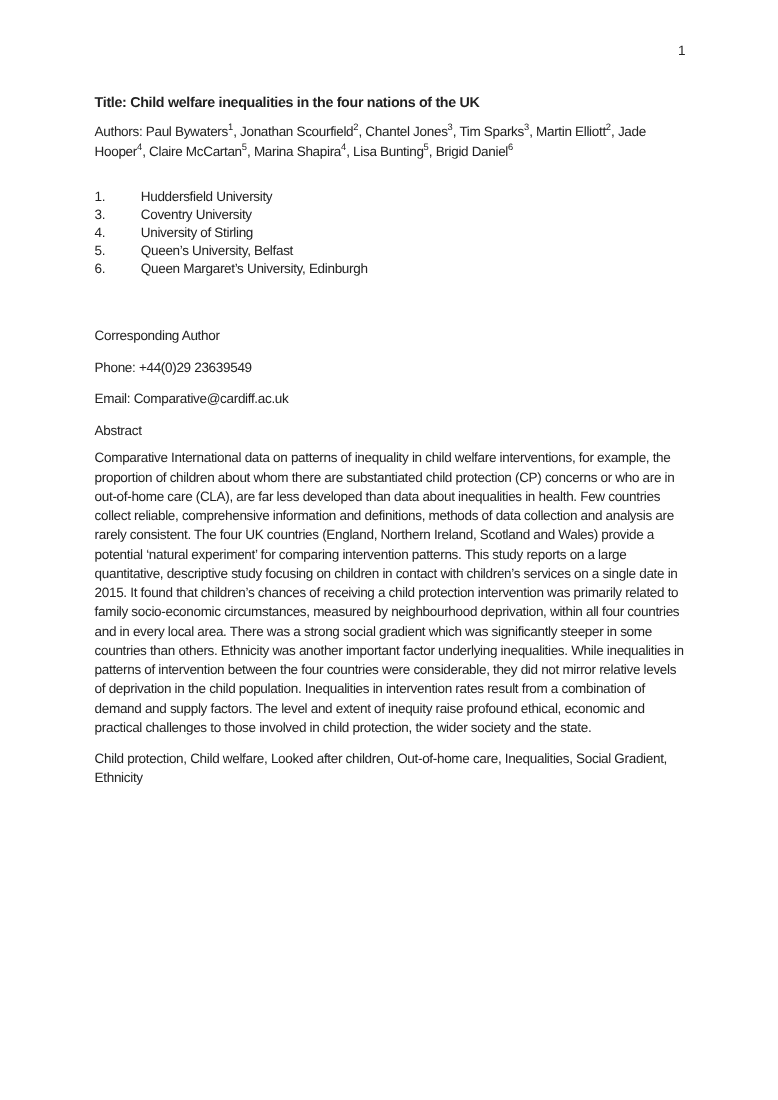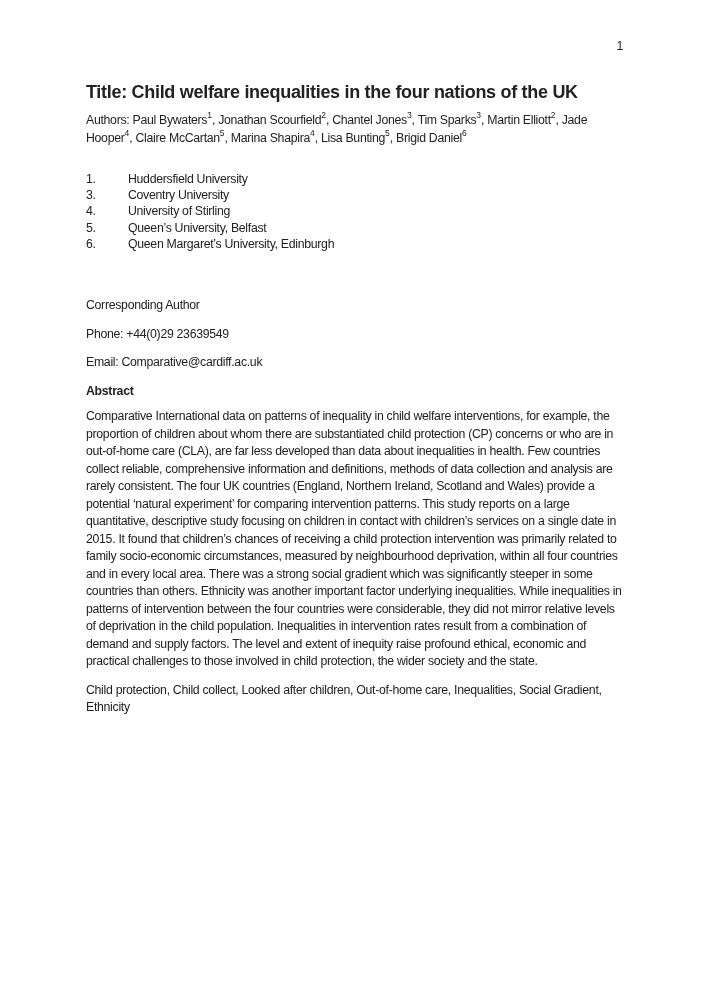--- a/index.html
+++ b/index.html
@@ -19,30 +19,30 @@
     line-height: 17.5px;
     letter-spacing: -0.3px;
     color: #222222;
     overflow: hidden;
   }
   .page-number {
     text-align: right;
     height: 17.5px;
   }
   .doc-title {
-    font-size: 18px;
+    font-size: 13px;
     font-weight: 700;
     margin: 28px 0 0 0;
   }
   p {
     margin: 11px 0 0 0;
   }
   .m-sm { margin-top: 8px; }
   .m-lg { margin-top: 45px; }
-  .bold { font-weight: 700; }
+  .bold { font-weight: 400; }
   sup {
     font-size: 8.5px;
     letter-spacing: 0;
     line-height: 0;
     position: relative;
     top: -0.5px;
     vertical-align: super;
   }
   .affiliations {
     margin-top: 24px;
@@ -79,15 +79,15 @@
 
   <p>Phone: +44(0)29 23639549</p>
 
   <p>Email: Comparative@cardiff.ac.uk</p>
 
   <p class="bold">Abstract</p>
 
   <p class="m-sm">Comparative International data on patterns of inequality in child welfare interventions, for example, the proportion of children about whom there are substantiated child protection (CP) concerns or who are in out-of-home care (CLA), are far less developed than data about inequalities in health. Few countries collect reliable, comprehensive information and definitions, methods of data collection and analysis are rarely consistent. The four UK countries (England, Northern Ireland, Scotland and Wales) provide a potential ‘natural experiment’ for comparing intervention patterns. This study reports on a large quantitative, descriptive study focusing on children in contact with children’s services on a single date in 2015. It found that children’s chances of receiving a child protection intervention was primarily related to family socio-economic circumstances, measured by neighbourhood deprivation, within all four countries and in every local area. There was a strong social gradient which was significantly steeper in some countries than others. Ethnicity was another important factor underlying inequalities. While inequalities in patterns of intervention between the four countries were considerable, they did not mirror relative levels of deprivation in the child population. Inequalities in intervention rates result from a combination of demand and supply factors. The level and extent of inequity raise profound ethical, economic and practical challenges to those involved in child protection, the wider society and the state.</p>
 
 
-  <p>Child protection, Child collect, Looked after children, Out-of-home care, Inequalities, Social Gradient, Ethnicity</p>
+  <p>Child protection, Child welfare, Looked after children, Out-of-home care, Inequalities, Social Gradient, Ethnicity</p>
 
 </div>
 
 </body></html>

